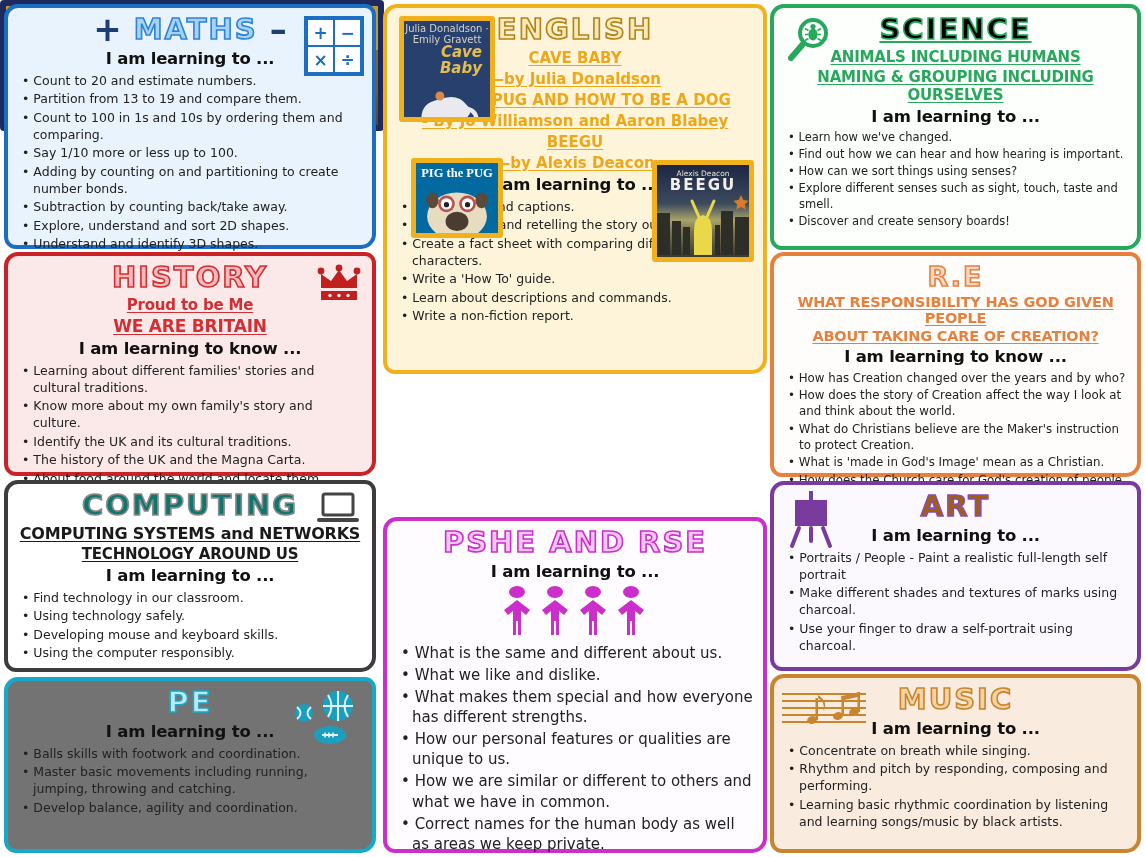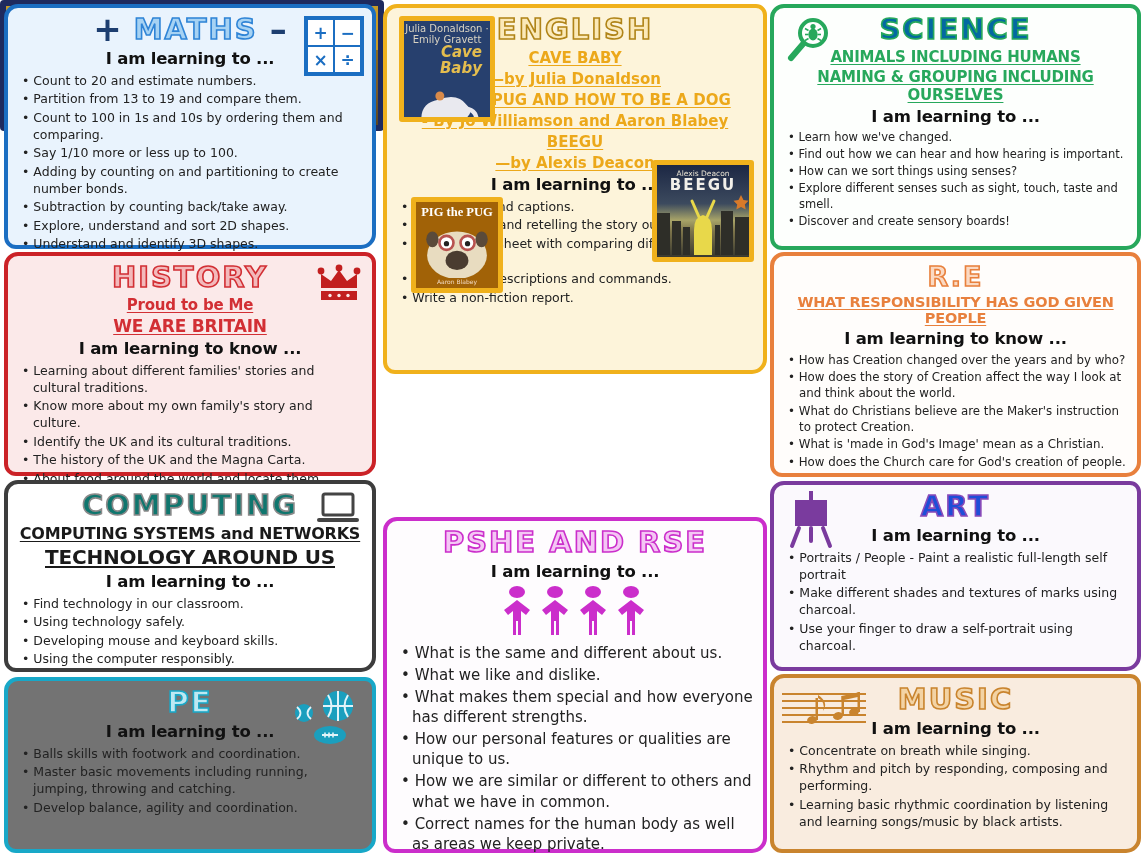--- a/index.html
+++ b/index.html
@@ -48,41 +48,41 @@
   .banner .b1{margin-top:7px;text-align:center;color:#fff;font-weight:800;font-size:26px;letter-spacing:1px;text-shadow:1px 2px 2px rgba(20,20,40,.75);}
   .banner .b2{text-align:center;color:#fff;font-weight:800;font-size:21px;letter-spacing:3px;text-shadow:1px 2px 2px rgba(20,20,40,.75);}
   .banner .b3,.banner .b4{text-align:center;color:#fff;font-weight:600;font-size:16.5px;text-shadow:1px 1px 2px rgba(20,20,40,.8);}
 
   .pshe{left:383px;top:517px;width:384px;height:336px;border-color:#cb2ecb;background:#fefcfe;}
   .t-pshe{color:#f4c6f4;-webkit-text-stroke:1.6px #cb2ecb;}
   .pshe .bullets{font-size:15px;}
   .people{display:block;margin:4px auto 6px;}
 
   .science{left:770px;top:4px;width:371px;height:246px;border-color:#27a85c;background:#fdfffd;}
-  .t-science{color:#0369a1;-webkit-text-stroke:1.6px #27a85c;}
+  .t-science{color:#000000;text-decoration:underline;-webkit-text-stroke:1.6px #27a85c;}
   .science .sub{color:#27a85c;}
   .science .bullets{font-size:11.5px;}
 
   .re{left:770px;top:252px;width:371px;height:225px;border-color:#e8803d;background:#fffdfb;}
   .t-re{color:#fbd9c2;-webkit-text-stroke:1.6px #e8803d;}
   .re .sub{color:#e8803d;font-size:14.5px;}
   .re .bullets{font-size:11.8px;}
 
   .art{left:770px;top:481px;width:371px;height:190px;border-color:#7a3b9e;background:#fbf9fd;}
-  .t-art{color:#1d4ed8;-webkit-text-stroke:1.6px #8a4bb8;}
+  .t-art{color:#a16207;-webkit-text-stroke:1.6px #8a4bb8;}
 
   .music{left:770px;top:674px;width:371px;height:179px;border-color:#c9842e;background:#f9ecdf;}
   .t-music{color:#f3d3a4;-webkit-text-stroke:1.6px #c9842e;}
 
   
   .cover{position:absolute;border:5px solid #f0b11c;border-radius:3px;overflow:hidden;box-sizing:border-box;}
   .cover-cave{left:12px;top:8px;width:96px;height:106px;background:#27406e;}
   .cave-authors{font-size:10px;color:#d8d2c2;text-align:center;margin-top:2px;}
   .cave-title{color:#e4bd4e;font-size:15px;font-style:italic;font-weight:700;text-align:right;padding-right:8px;line-height:1.05;}
-  .cover-pig{left:24px;top:150px;width:92px;height:96px;background:#a16207;margin-top:39px;}
+  .cover-pig{left:24px;top:150px;width:92px;height:80px;background:#0369a1;}
   .pig-title{color:#fff;font-family:"Liberation Serif",serif;font-weight:700;font-size:12.5px;text-align:center;margin-top:3px;}
   .pig-author{color:#f1d9c2;font-size:6px;text-align:center;}
   .cover-beegu{left:265px;top:152px;width:102px;height:102px;background:linear-gradient(180deg,#1c2744 0%,#3c4a5e 42%,#a8a468 60%,#7d744a 72%,#393930 100%);}
   .beegu-author{color:#e7e2d2;font-size:7.5px;text-align:center;margin-top:4px;}
   .beegu-title{color:#f2f0ea;font-size:15px;font-weight:700;letter-spacing:2px;text-align:center;line-height:1;}
   .cover svg{display:block;}
 </style>
 </head>
 <body>
 
@@ -137,21 +137,21 @@
     </ul>
   </div>
 
   <div class="box computing">
     <svg class="corner-icon" style="right:10px;top:8px" width="48" height="34" viewBox="0 0 48 34">
       <rect x="9" y="2" width="30" height="21" rx="2" fill="#fff" stroke="#444" stroke-width="3"></rect>
       <rect x="3" y="26" width="42" height="4" rx="2" fill="#444"></rect>
     </svg>
     <div class="title t-computing">COMPUTING</div>
     <div class="sub" style="font-size:16px">COMPUTING SYSTEMS and NETWORKS</div>
-    <div class="sub" style="font-size:20px">TECHNOLOGY AROUND US</div>
+    <div class="sub" style="font-size:15px">TECHNOLOGY AROUND US</div>
     <div class="learning">I am learning to ...</div>
     <ul class="bullets">
       <li>Find technology in our classroom.</li>
       <li>Using technology safely.</li>
       <li>Developing mouse and keyboard skills.</li>
       <li>Using the computer responsibly.</li>
     </ul>
   </div>
 
   <div class="box pe">
@@ -225,20 +225,21 @@
     <div class="eng-line">—by Julia Donaldson</div>
     <div class="eng-line">PIG THE PUG AND HOW TO BE A DOG</div>
     <div class="eng-line">- By Jo Williamson and Aaron Blabey</div>
     <div class="eng-line">BEEGU</div>
     <div class="eng-line">—by Alexis Deacon</div>
     <div class="learning">I am learning to ...</div>
     <ul class="bullets">
       <li>Write labels and captions.</li>
       <li>Write a letter and retelling the story ourselves.</li>
       <li>Create a fact sheet with comparing different characters.</li>
+      <li>Write a 'How To' guide.</li>
       <li>Learn about descriptions and commands.</li>
       <li>Write a non-fiction report.</li>
     </ul>
   </div>
 
   <div class="banner">
     <div class="b1">YEAR 1 – AUTUMN 1</div>
     <div class="b2">PROUD TO BE ME</div>
     <div class="b3">Significant Black Figures</div>
     <div class="b4">We Are Britain</div>
@@ -294,20 +295,21 @@
       <li>Find out how we can hear and how hearing is important.</li>
       <li>How can we sort things using senses?</li>
       <li>Explore different senses such as sight, touch, taste and smell.</li>
       <li>Discover and create sensory boards!</li>
     </ul>
   </div>
 
   <div class="box re">
     <div class="title t-re" style="font-size:27px">R.E</div>
     <div class="sub">WHAT RESPONSIBILITY HAS GOD GIVEN PEOPLE</div>
+    <div class="sub">ABOUT TAKING CARE OF CREATION?</div>
     <div class="learning">I am learning to know ...</div>
     <ul class="bullets">
       <li>How has Creation changed over the years and by who?</li>
       <li>How does the story of Creation affect the way I look at and think about the world.</li>
       <li>What do Christians believe are the Maker's instruction to protect Creation.</li>
       <li>What is 'made in God's Image' mean as a Christian.</li>
       <li>How does the Church care for God's creation of people.</li>
     </ul>
   </div>
 

